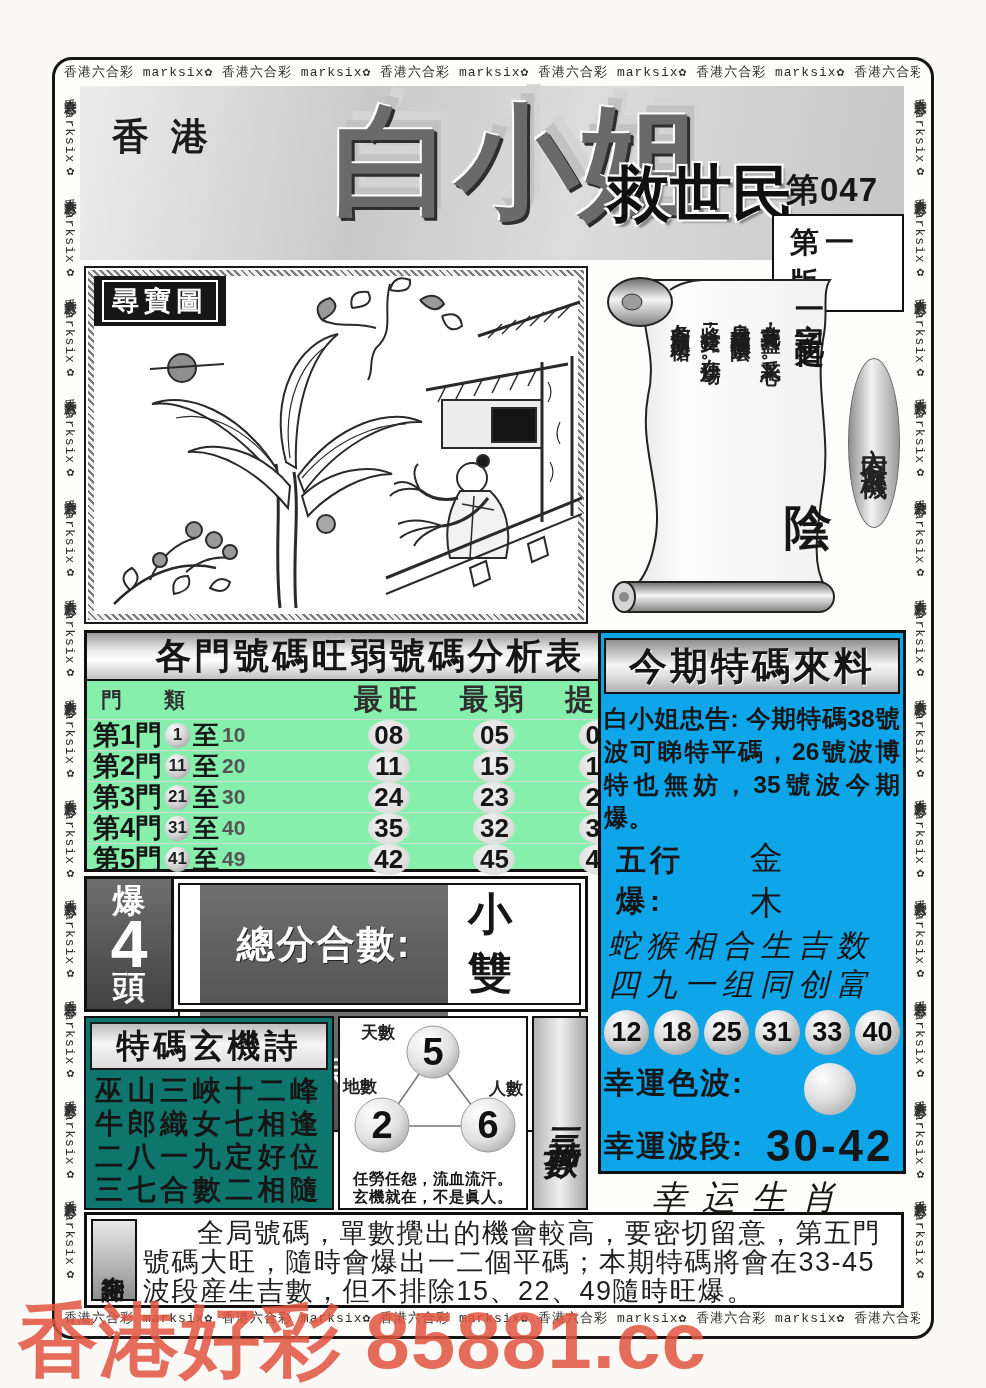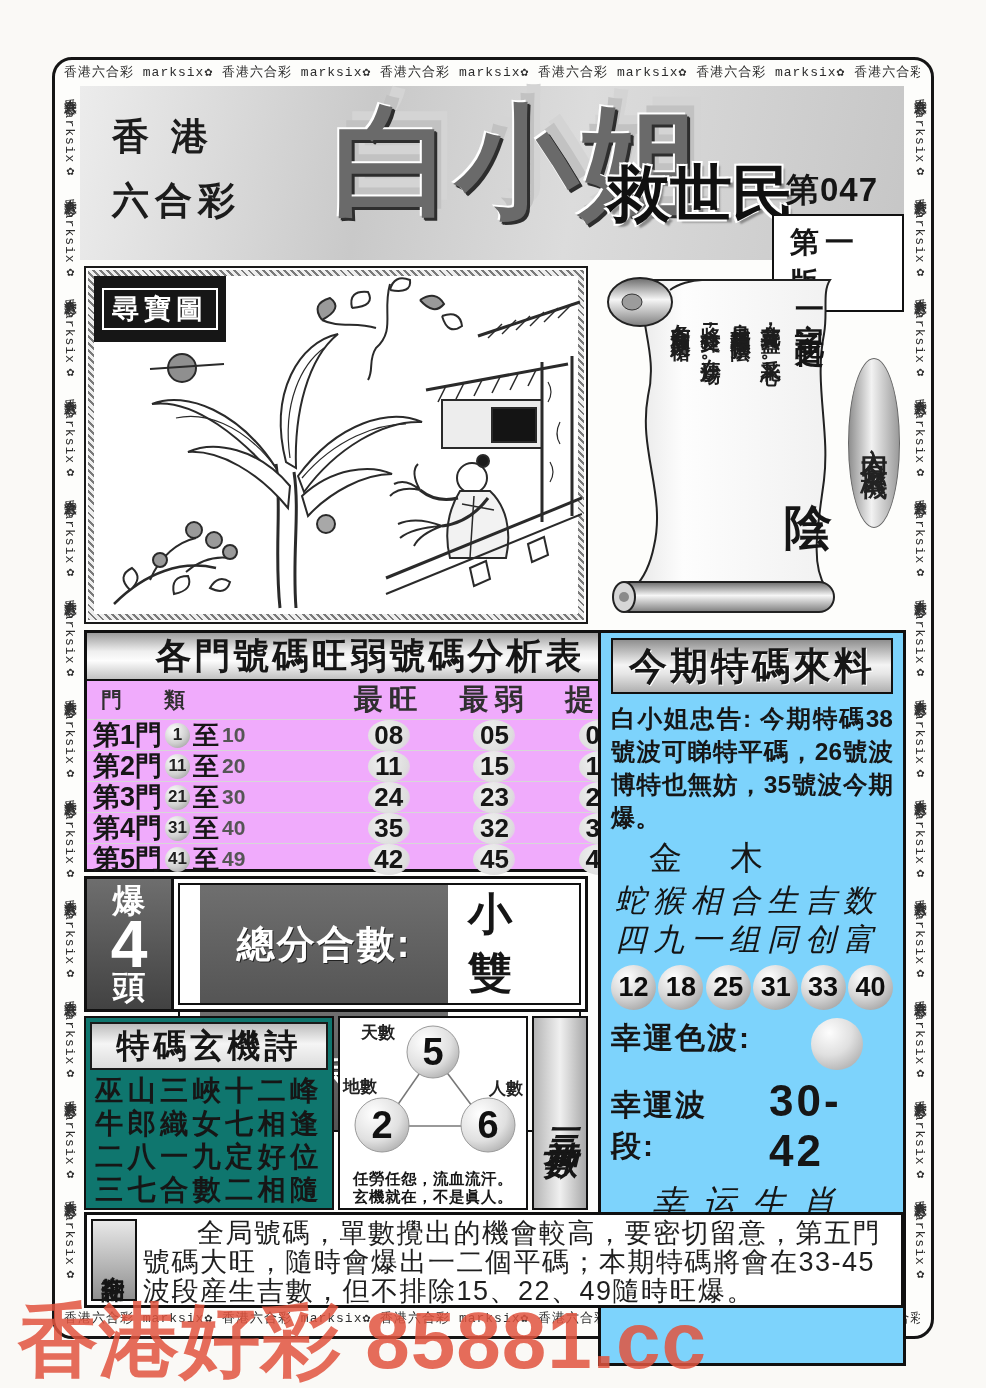--- a/index.html
+++ b/index.html
@@ -31,40 +31,40 @@
       text-shadow:-2px -2px 0 #fff,2px -2px 0 #fff,-2px 2px 0 #fff,3px 3px 2px #8a8a8a;}
   .issue{position:absolute;left:706px;top:82px;font-size:33px;font-weight:bold;letter-spacing:1px;}
   .edition{position:absolute;left:692px;top:128px;background:#fff;border:2px solid #111;
       padding:7px 16px;font-size:29px;font-weight:bold;letter-spacing:6px;}
 
   
   .treasure{position:absolute;left:84px;top:266px;width:504px;height:358px;background:#fff;
       border:2px solid #1a1a1a;box-sizing:border-box;}
   .treasure-inner{position:absolute;inset:2px;border:6px solid;box-sizing:border-box;
       border-image:repeating-linear-gradient(45deg,#7a7a7a 0 2px,#eee 2px 5px) 6;}
-  .t-label{position:absolute;left:8px;top:8px;background:#161616;padding:12px 8px;z-index:3;}
+  .t-label{position:absolute;left:8px;top:8px;background:#161616;padding:4px 8px;z-index:3;}
   .t-label span{display:block;border:2px solid #fff;padding:1px 8px;color:#fff;
       font-size:27px;font-weight:bold;letter-spacing:5px;}
 
   
   .scrollbox{position:absolute;left:598px;top:264px;width:306px;height:362px;}
   .vtext{writing-mode:vertical-rl;text-orientation:upright;position:absolute;}
   .scroll-head{left:192px;top:30px;font-size:29px;font-weight:bold;letter-spacing:6px;}
   .scroll-line{font-size:20px;font-weight:bold;letter-spacing:3px;color:#1d1d1d;}
   .sl0{left:160px;top:44px;} .sl1{left:130px;top:44px;} .sl2{left:100px;top:44px;} .sl3{left:70px;top:44px;}
   .scroll-big{position:absolute;left:186px;top:232px;font-size:48px;font-weight:bold;}
   .mystic{position:absolute;left:250px;top:94px;width:50px;height:168px;border-radius:50%;
       background:linear-gradient(90deg,#8f8f8f,#f2f2f2 45%,#9a9a9a);border:1px solid #666;
       display:flex;align-items:center;justify-content:center;}
   .mystic div{writing-mode:vertical-rl;text-orientation:upright;font-size:27px;font-weight:bold;
       letter-spacing:8px;color:#222;}
 
   
   .atable{position:absolute;left:84px;top:630px;width:572px;height:242px;border:3px solid #101010;
-      background:#f0abfc;box-sizing:border-box;}
+      background:#86efac;box-sizing:border-box;}
   .atable .ttl{height:46px;line-height:46px;text-align:center;font-size:36px;font-weight:bold;
       letter-spacing:3px;background:linear-gradient(180deg,#9c9c9c,#efefef 40%,#fdfdfd 60%,#c2c2c2);
       border-bottom:2px solid #111;}
   .atable .hrow{display:flex;height:38px;align-items:center;font-weight:bold;color:#2f2f2f;}
   .atable .hrow .c1{width:44%;font-size:21px;padding-left:14px;box-sizing:border-box;}
   .atable .hrow .ch{width:18.66%;text-align:center;font-size:29px;letter-spacing:6px;}
   .arow{display:flex;height:30px;align-items:center;border-top:1px solid #d7d7d7;}
   .arow .c1{width:44%;display:flex;align-items:center;padding-left:6px;box-sizing:border-box;gap:3px;}
   .gate{font-size:27px;font-weight:bold;}
   .mini-ball{width:25px;height:25px;border-radius:50%;flex:0 0 25px;
@@ -104,22 +104,22 @@
       background:#fff;box-sizing:border-box;}
   .tri .notes{position:absolute;left:0;bottom:2px;width:100%;text-align:center;
       font-size:15.5px;font-weight:bold;line-height:18px;letter-spacing:0.5px;}
   .sanyuan{position:absolute;left:532px;top:1016px;width:56px;height:194px;border:2px solid #101010;
       background:linear-gradient(90deg,#b5b5b5,#f0f0f0 50%,#a8a8a8);box-sizing:border-box;
       display:flex;align-items:center;justify-content:center;}
   .sanyuan div{writing-mode:vertical-rl;text-orientation:upright;font-size:34px;font-weight:bold;
       letter-spacing:6px;font-family:"Liberation Serif","DejaVu Serif",serif;font-style:italic;}
 
   
-  .special{position:absolute;left:598px;top:630px;width:308px;height:736px;border:3px solid #101010;
-      background:#7dd3fc;box-sizing:border-box;padding:5px 10px;}
+  .special{position:absolute;left:598px;top:630px;width:308px;height:544px;border:3px solid #101010;
+      background:#0ea5e9;box-sizing:border-box;padding:5px 3px;}
   .sp-title{border:2px solid #111;height:52px;line-height:52px;text-align:center;font-size:38px;
       font-weight:bold;letter-spacing:3px;
       background:linear-gradient(180deg,#8f8f8f,#f4f4f4 48%,#e6e6e6 65%,#b0b0b0);
       text-shadow:1px 1px 0 #fff;}
   .advice{margin-top:8px;font-size:24.5px;font-weight:bold;line-height:33px;text-align:justify;}
   .wuxing{margin-top:2px;display:flex;align-items:center;padding-left:12px;}
   .wuxing .wl{font-size:30px;font-weight:bold;letter-spacing:4px;}
   .wuxing .wv{font-size:33px;font-weight:normal;letter-spacing:48px;margin-left:26px;}
   .calli{font-family:Liberation Sans, sans-serif;font-style:italic;font-size:31px;
       line-height:39px;letter-spacing:7px;color:#141414;padding-left:4px;white-space:nowrap;}
@@ -162,21 +162,20 @@
 
   <div class="frame"></div>
   <div class="strip top">香港六合彩 marksix✿ 香港六合彩 marksix✿ 香港六合彩 marksix✿ 香港六合彩 marksix✿ 香港六合彩 marksix✿ 香港六合彩 marksix✿ 香港六合彩 marksix✿ 香港六合彩 marksix✿ 香港六合彩 marksix✿ </div>
   <div class="strip bottom">香港六合彩 marksix✿ 香港六合彩 marksix✿ 香港六合彩 marksix✿ 香港六合彩 marksix✿ 香港六合彩 marksix✿ 香港六合彩 marksix✿ 香港六合彩 marksix✿ 香港六合彩 marksix✿ 香港六合彩 marksix✿ </div>
   <div class="strip left">香港六合彩 marksix✿ 香港六合彩 marksix✿ 香港六合彩 marksix✿ 香港六合彩 marksix✿ 香港六合彩 marksix✿ 香港六合彩 marksix✿ 香港六合彩 marksix✿ 香港六合彩 marksix✿ 香港六合彩 marksix✿ 香港六合彩 marksix✿ 香港六合彩 marksix✿ 香港六合彩 marksix✿ </div>
   <div class="strip right">香港六合彩 marksix✿ 香港六合彩 marksix✿ 香港六合彩 marksix✿ 香港六合彩 marksix✿ 香港六合彩 marksix✿ 香港六合彩 marksix✿ 香港六合彩 marksix✿ 香港六合彩 marksix✿ 香港六合彩 marksix✿ 香港六合彩 marksix✿ 香港六合彩 marksix✿ 香港六合彩 marksix✿ </div>
 
   <div class="header">
     <div class="brand serif">
       <div class="b1">香港</div>
-      <div class="b2">六合彩</div>
     </div>
     <div class="title-main serif">白小姐</div>
     <div class="title-sub serif">救世民</div>
     <div class="issue">第047期</div>
     <div class="edition">第一版</div>
   </div>
 
   <div class="treasure">
     <div class="treasure-inner"></div>
     <div class="t-label">
@@ -410,20 +409,21 @@
     </div>
   </div>
   <div class="sanyuan">
     <div>三元神數</div>
   </div>
 
   <div class="special">
     <div class="sp-title">今期特碼來料</div>
     <div class="advice"><span>白小姐忠告:</span> <span>今期特碼38號波可睇特平碼，26號波博特也無妨，35號波今期爆。</span></div>
     <div class="wuxing">
+      <span class="wl">五行爆:</span>
       <span class="wv">金木</span>
     </div>
     <div class="calli">蛇猴相合生吉数</div>
     <div class="calli">四九一组同创富</div>
     <div class="balls">
       <div class="ball">12</div>
       <div class="ball">18</div>
       <div class="ball">25</div>
       <div class="ball">31</div>
       <div class="ball">33</div>

